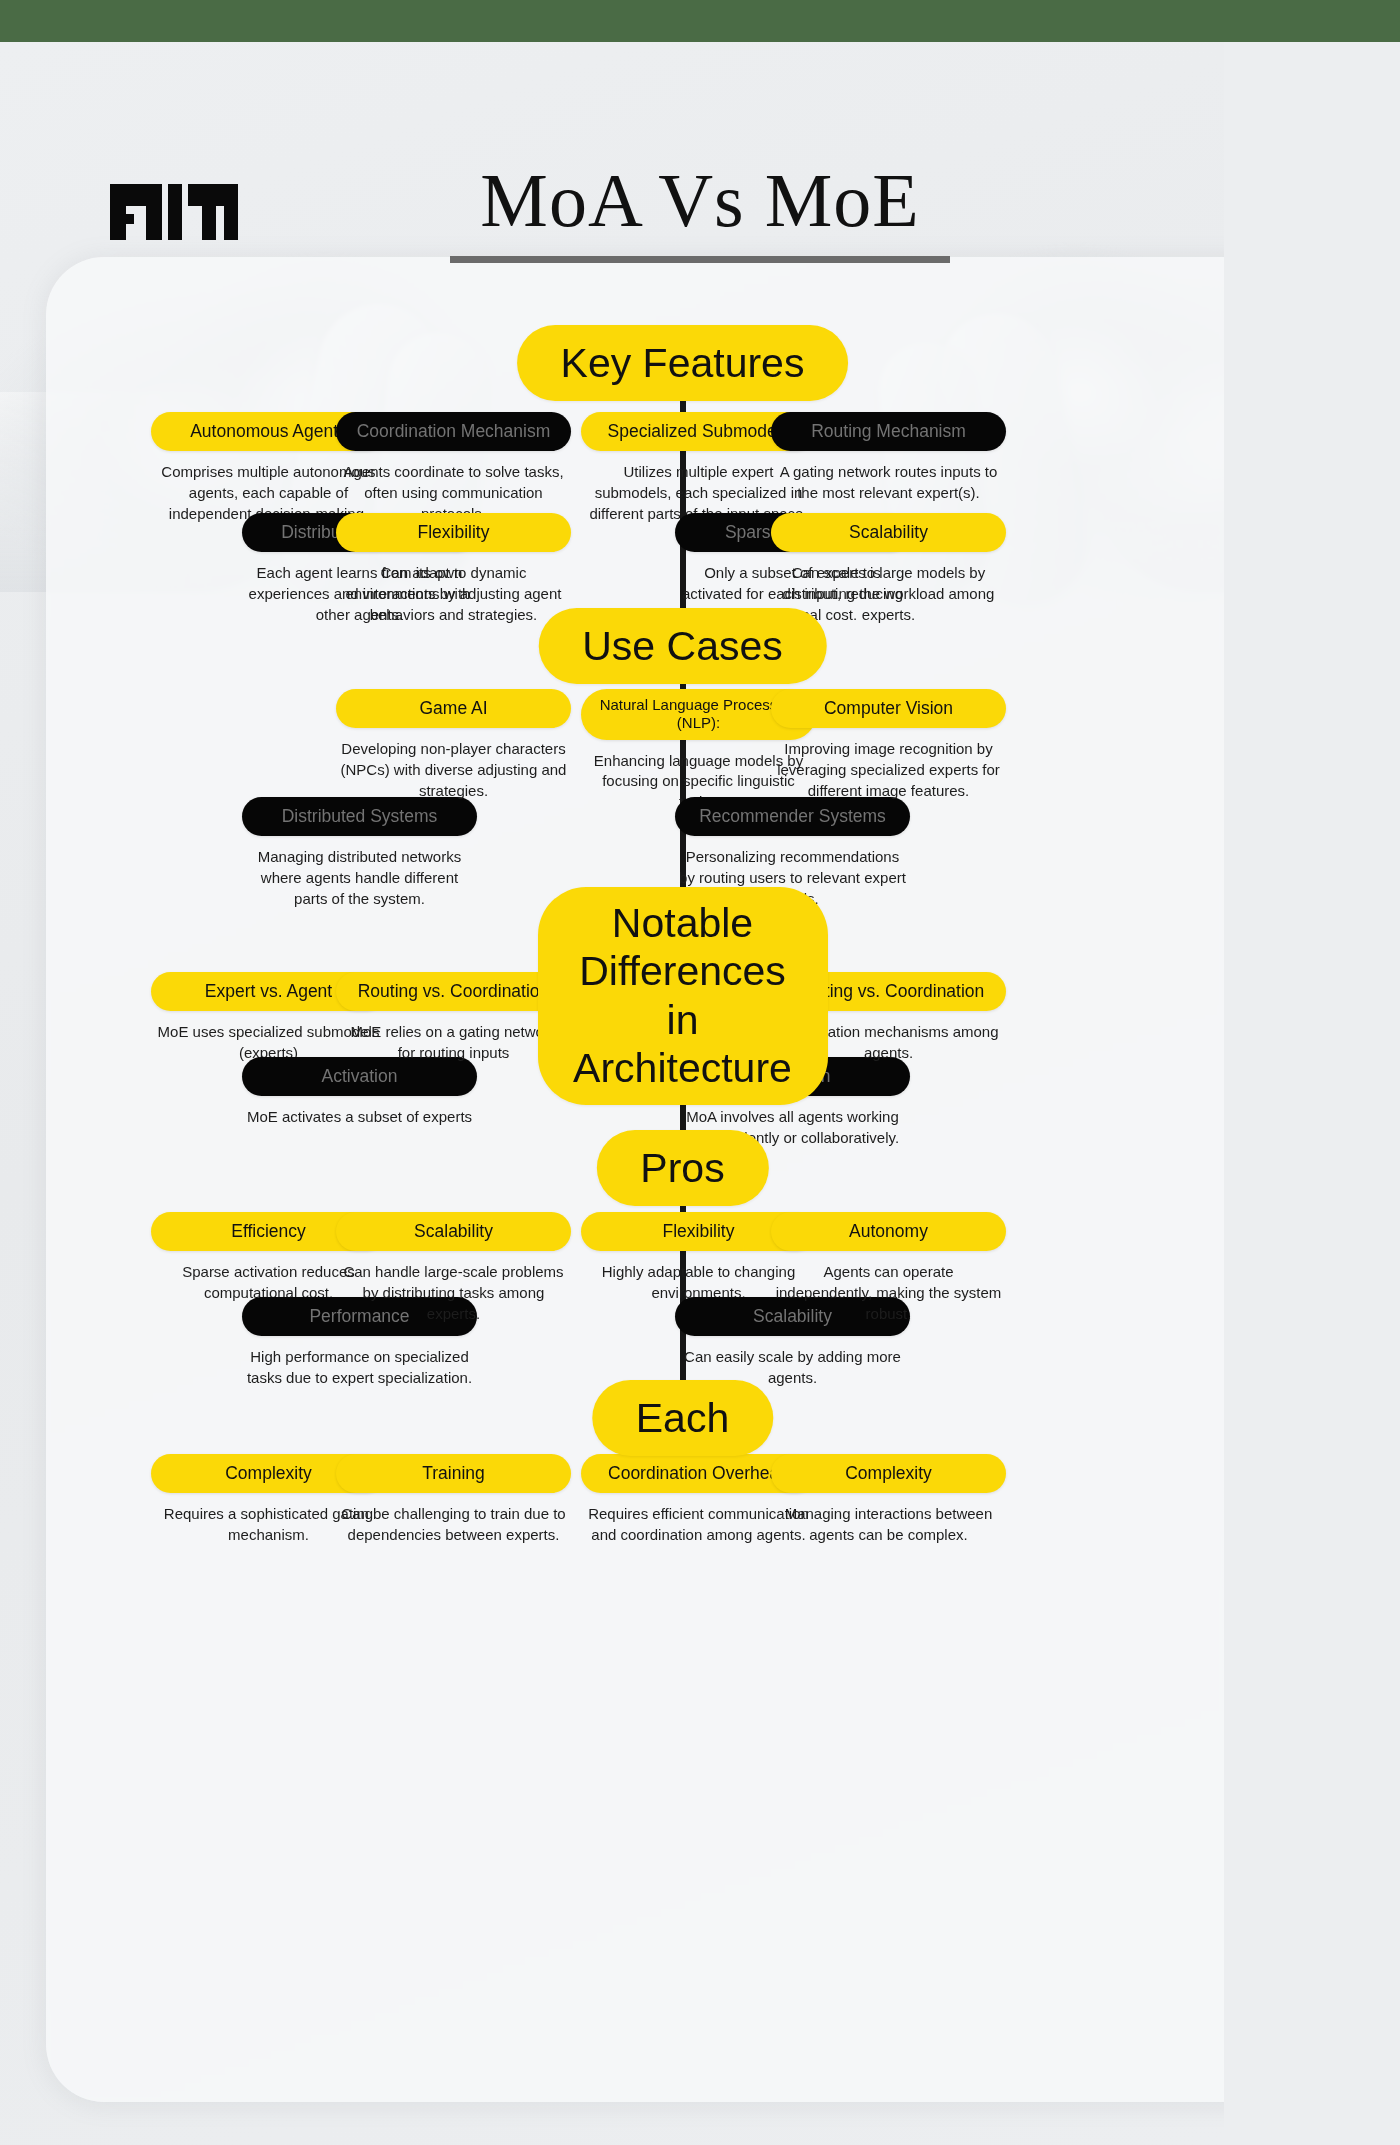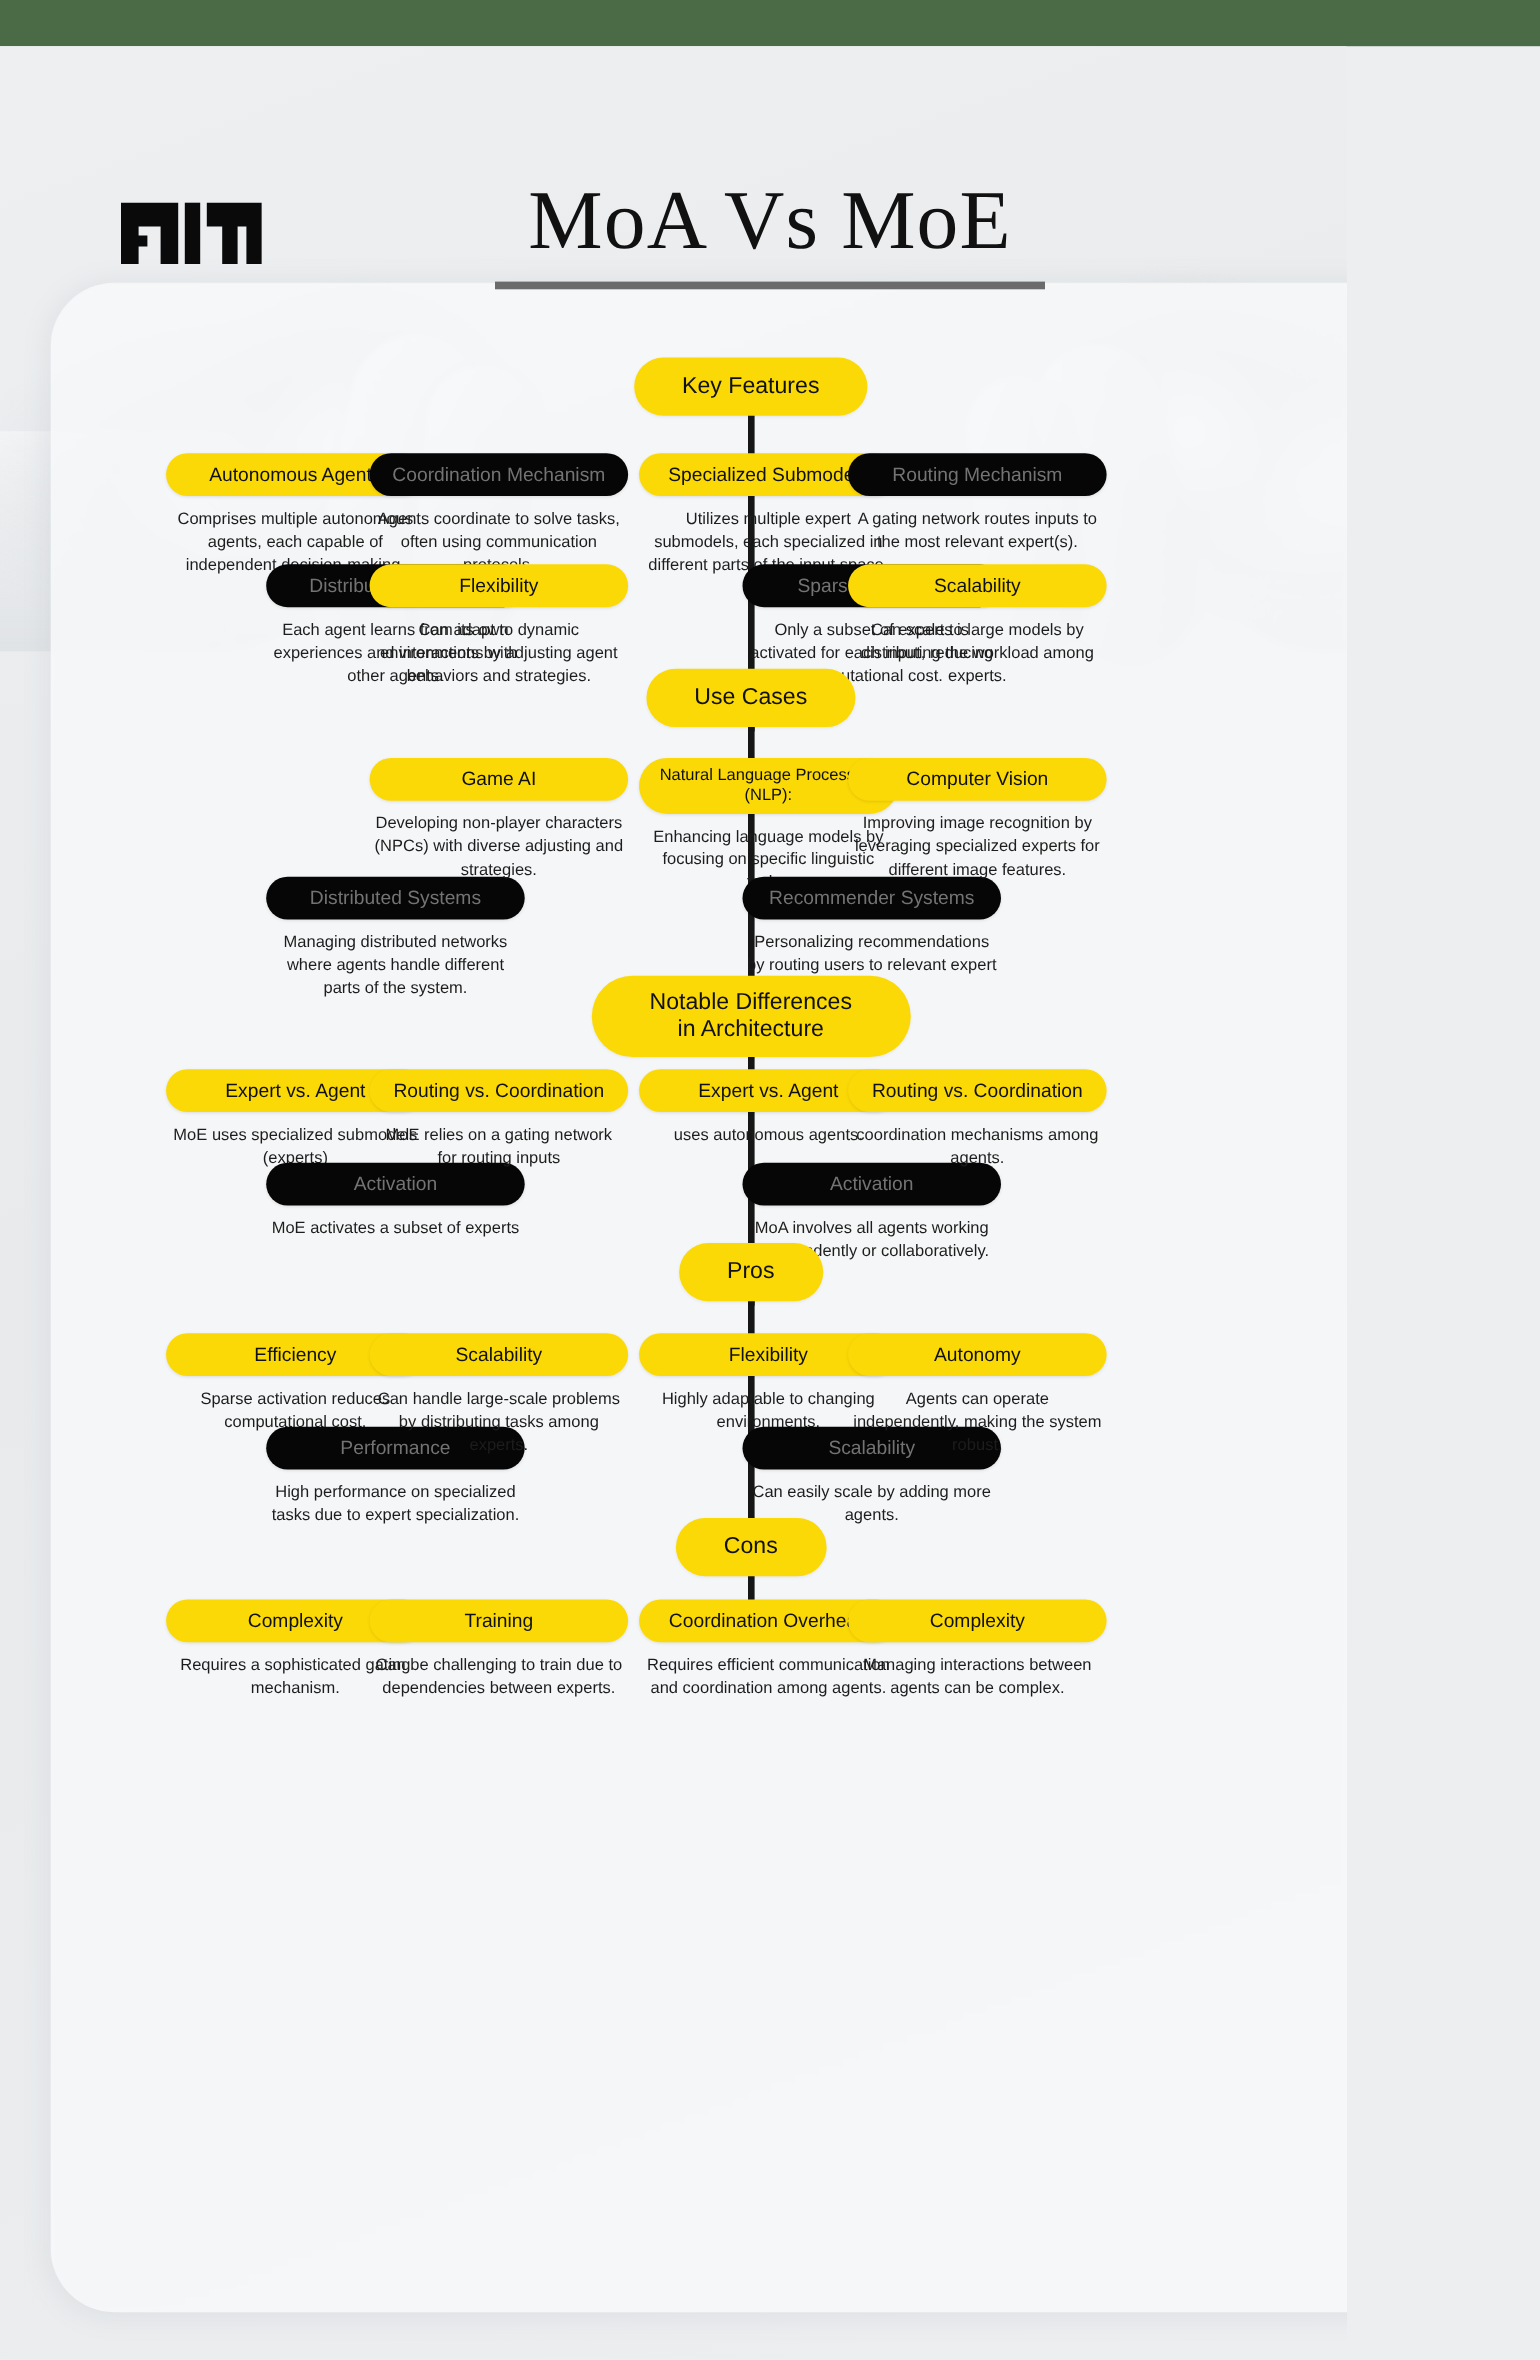--- a/index.html
+++ b/index.html
@@ -135,21 +135,21 @@
   }
 
   
   .sec-head {
     position: absolute;
     left: 50%;
     transform: translateX(-50%);
     background: #fbd907;
     border-radius: 48px;
     color: #111;
-    font-size: 21px;
+    font-size: 41px;
     font-weight: 400;
     text-align: center;
     padding: 14px 44px;
     line-height: 1.18;
     white-space: nowrap;
     z-index: 4;
     box-shadow: 0 1px 3px rgba(0,0,0,.07);
   }
   .sec-head.two-line { white-space: normal; width: 290px; padding: 12px 30px; }
 
@@ -318,21 +318,21 @@
       </div>
       <div class="col" style="top: 1040px; left: 629px;">
         <div class="pill black">Scalability</div>
         <div class="desc">Can easily scale by adding more agents.</div>
       </div>
       <div class="col" style="top: 955px; left: 725px;">
         <div class="pill yellow">Autonomy</div>
         <div class="desc">Agents can operate independently, making the system robust.</div>
       </div>
       <div class="spine" style="top: 1160px; height: 70px;"></div>
-      <div class="sec-head" style="top: 1123px;">Cons</div>
+      <div class="sec-head" style="top: 1123px;">Each</div>
       <div class="col" style="top: 1197px; left: 105px;">
         <div class="pill yellow">Complexity</div>
         <div class="desc">Requires a sophisticated gating mechanism.</div>
       </div>
       <div class="col" style="top: 1197px; left: 290px;">
         <div class="pill yellow">Training</div>
         <div class="desc">Can be challenging to train due to dependencies between experts.</div>
       </div>
       <div class="col" style="top: 1197px; left: 535px;">
         <div class="pill yellow">Coordination Overhead</div>

